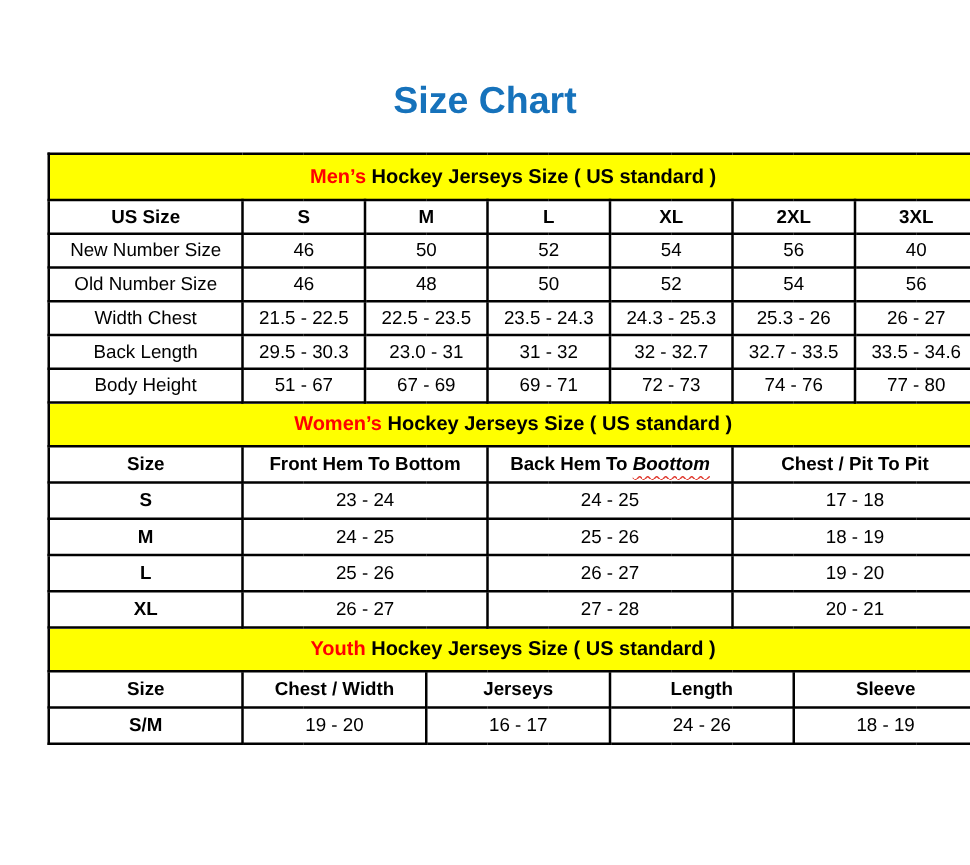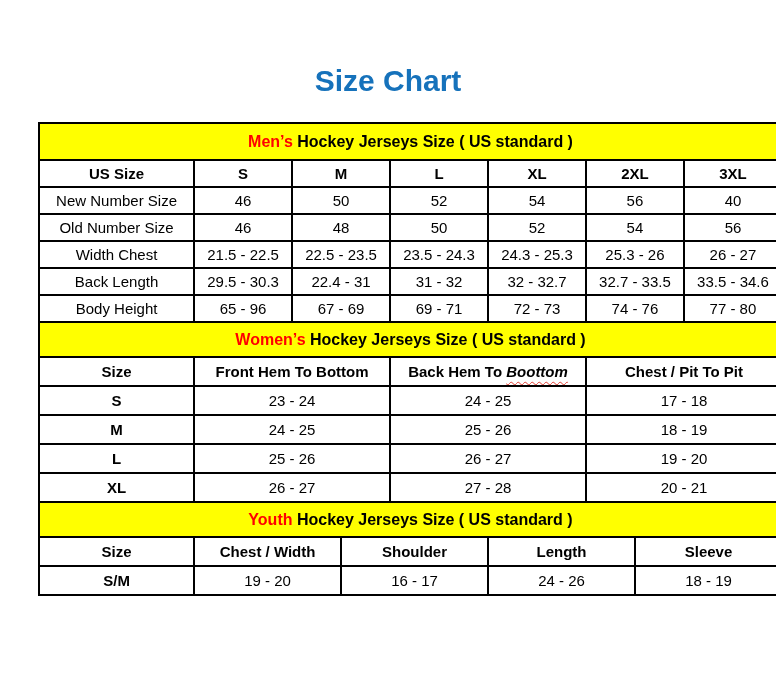--- a/index.html
+++ b/index.html
@@ -114,29 +114,29 @@
           <td colspan="2">21.5 - 22.5</td>
           <td colspan="2">22.5 - 23.5</td>
           <td colspan="2">23.5 - 24.3</td>
           <td colspan="2">24.3 - 25.3</td>
           <td colspan="2">25.3 - 26</td>
           <td colspan="2">26 - 27</td>
         </tr>
         <tr class="mens-row data-row">
           <td class="row-label">Back Length</td>
           <td colspan="2">29.5 - 30.3</td>
-          <td colspan="2">22.4 - 31</td>
+          <td colspan="2">23.0 - 31</td>
           <td colspan="2">31 - 32</td>
           <td colspan="2">32 - 32.7</td>
           <td colspan="2">32.7 - 33.5</td>
           <td colspan="2">33.5 - 34.6</td>
         </tr>
         <tr class="mens-row data-row">
           <td class="row-label">Body Height</td>
-          <td colspan="2">65 - 96</td>
+          <td colspan="2">51 - 67</td>
           <td colspan="2">67 - 69</td>
           <td colspan="2">69 - 71</td>
           <td colspan="2">72 - 73</td>
           <td colspan="2">74 - 76</td>
           <td colspan="2">77 - 80</td>
         </tr>
         <tr class="band band-womens">
           <td colspan="13"><span class="accent">Women’s</span> Hockey Jerseys Size ( US standard )</td>
         </tr>
         <tr class="womens-row header-row">
@@ -168,21 +168,21 @@
           <td colspan="4">26 - 27</td>
           <td colspan="4">27 - 28</td>
           <td colspan="4">20 - 21</td>
         </tr>
         <tr class="band band-youth">
           <td colspan="13"><span class="accent">Youth</span> Hockey Jerseys Size ( US standard )</td>
         </tr>
         <tr class="youth-row header-row">
           <th>Size</th>
           <th colspan="3">Chest / Width</th>
-          <th colspan="3">Shoulder</th>
+          <th colspan="3">Jerseys</th>
           <th colspan="3">Length</th>
           <th colspan="3">Sleeve</th>
         </tr>
         <tr class="youth-row data-row">
           <td class="row-label">S/M</td>
           <td colspan="3">19 - 20</td>
           <td colspan="3">16 - 17</td>
           <td colspan="3">24 - 26</td>
           <td colspan="3">18 - 19</td>
         </tr>

